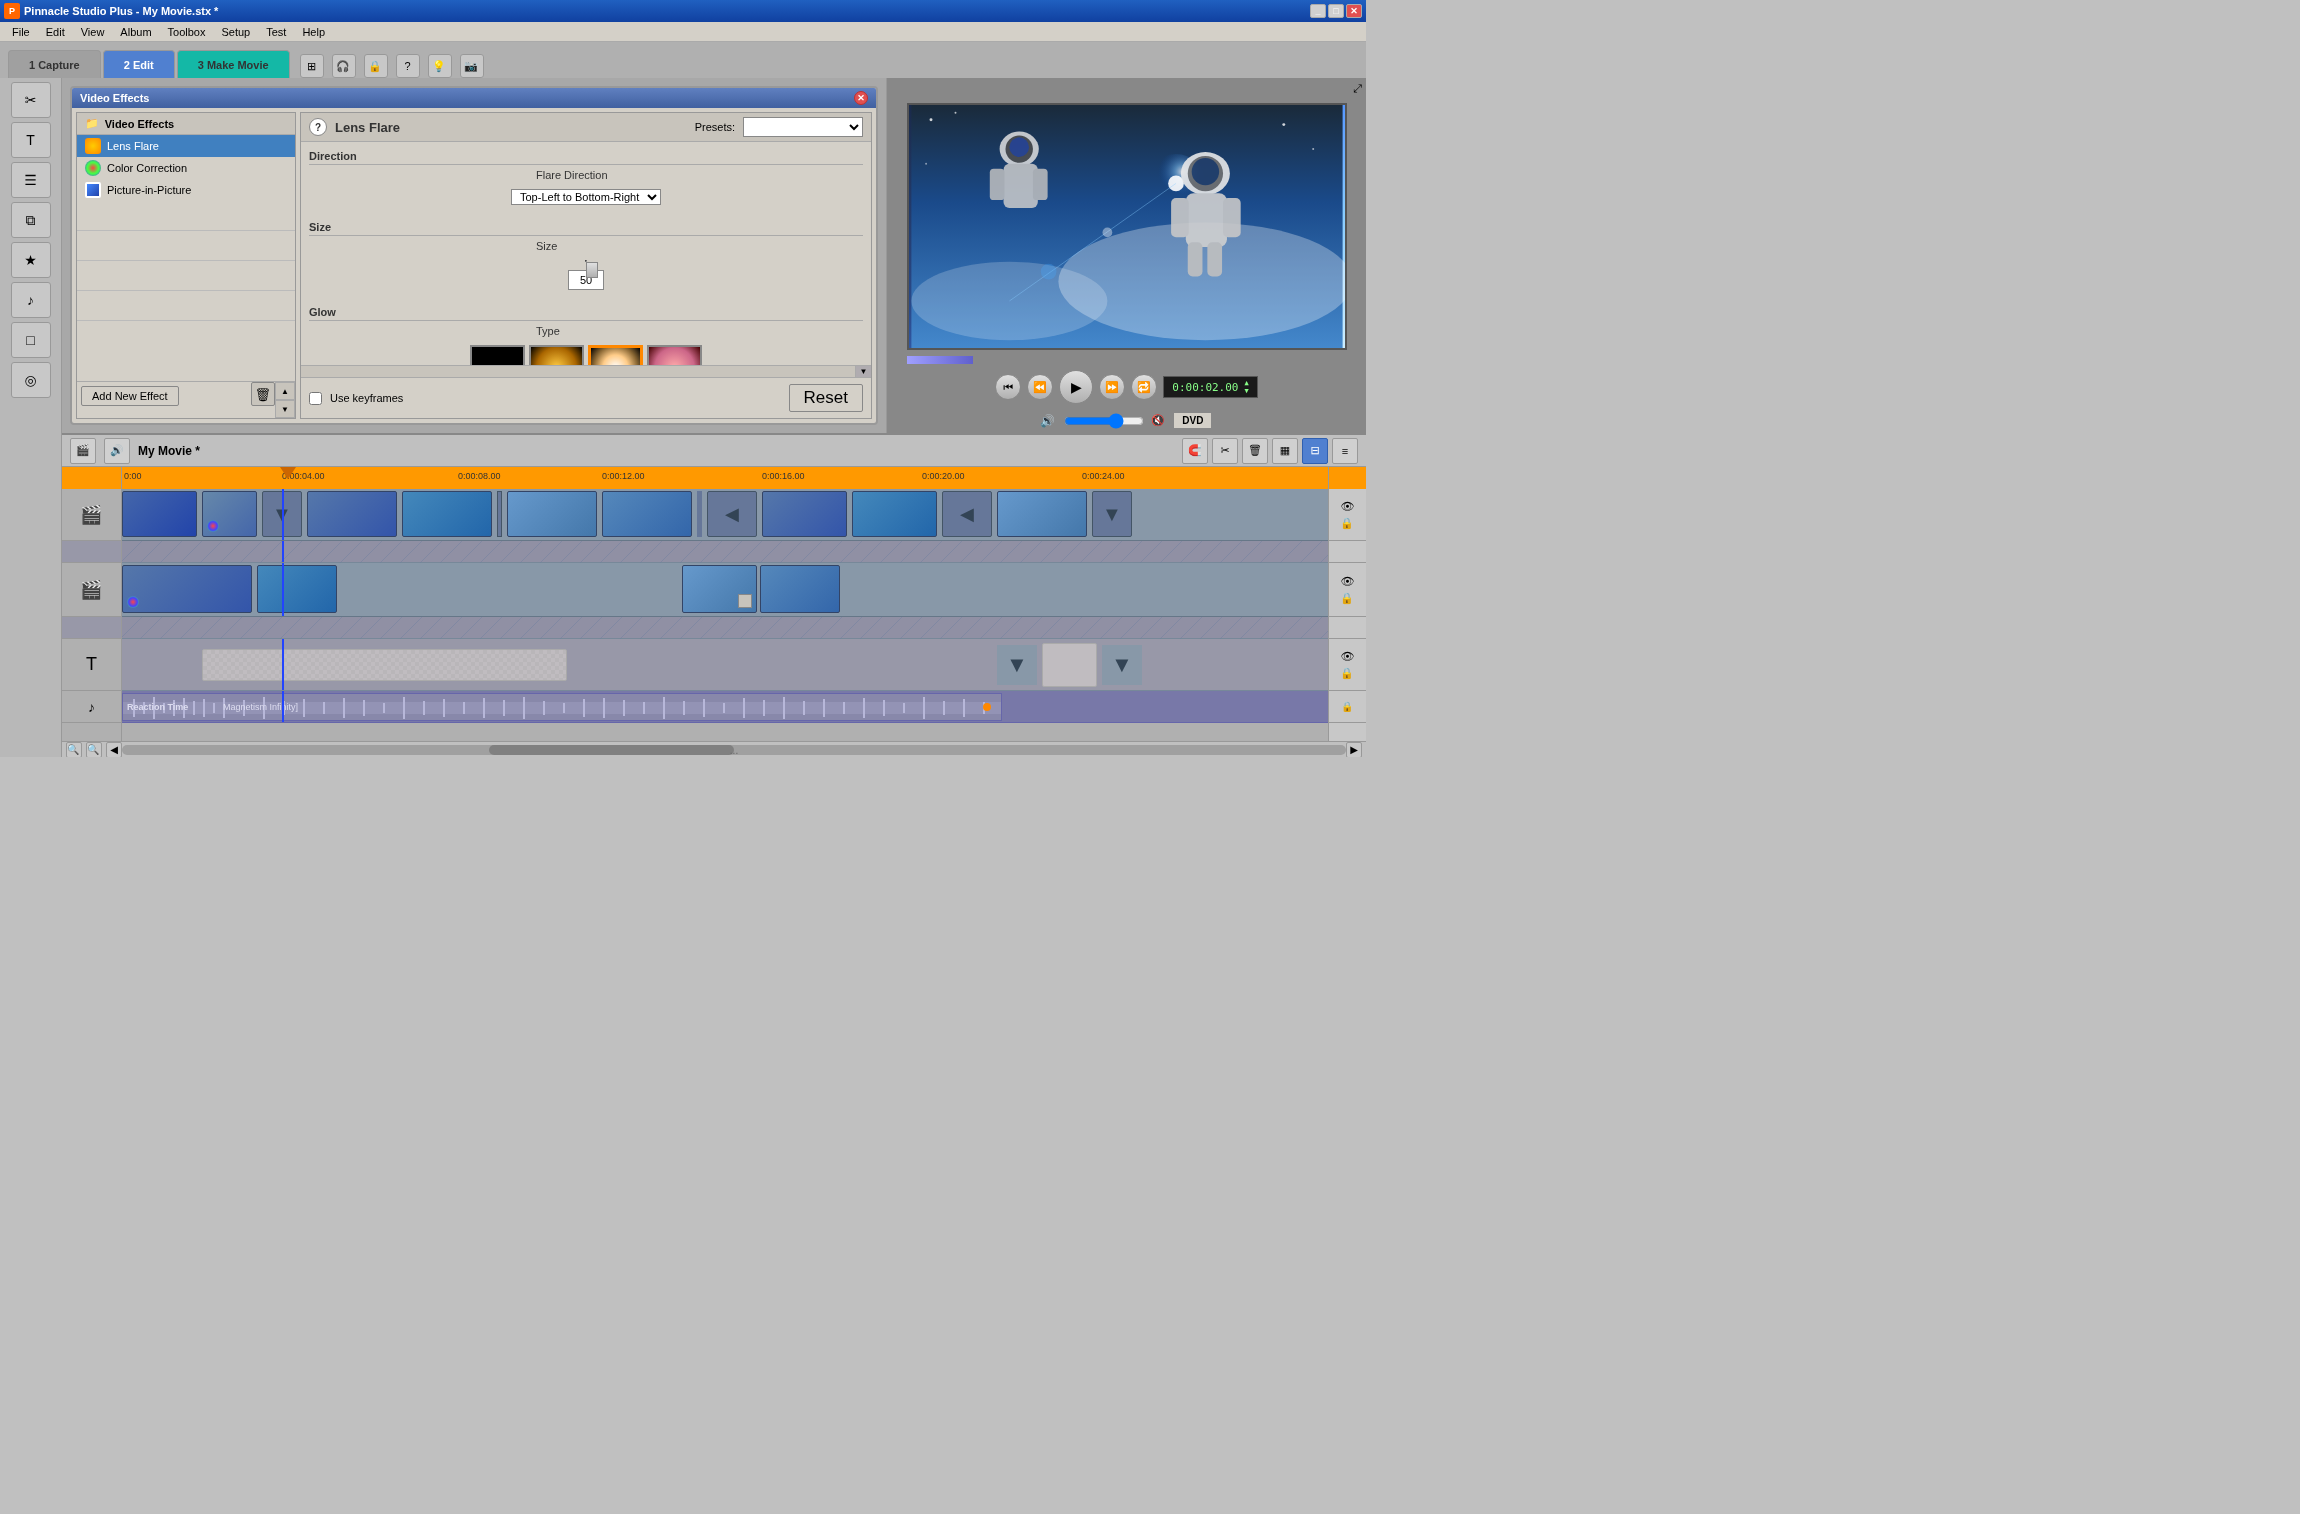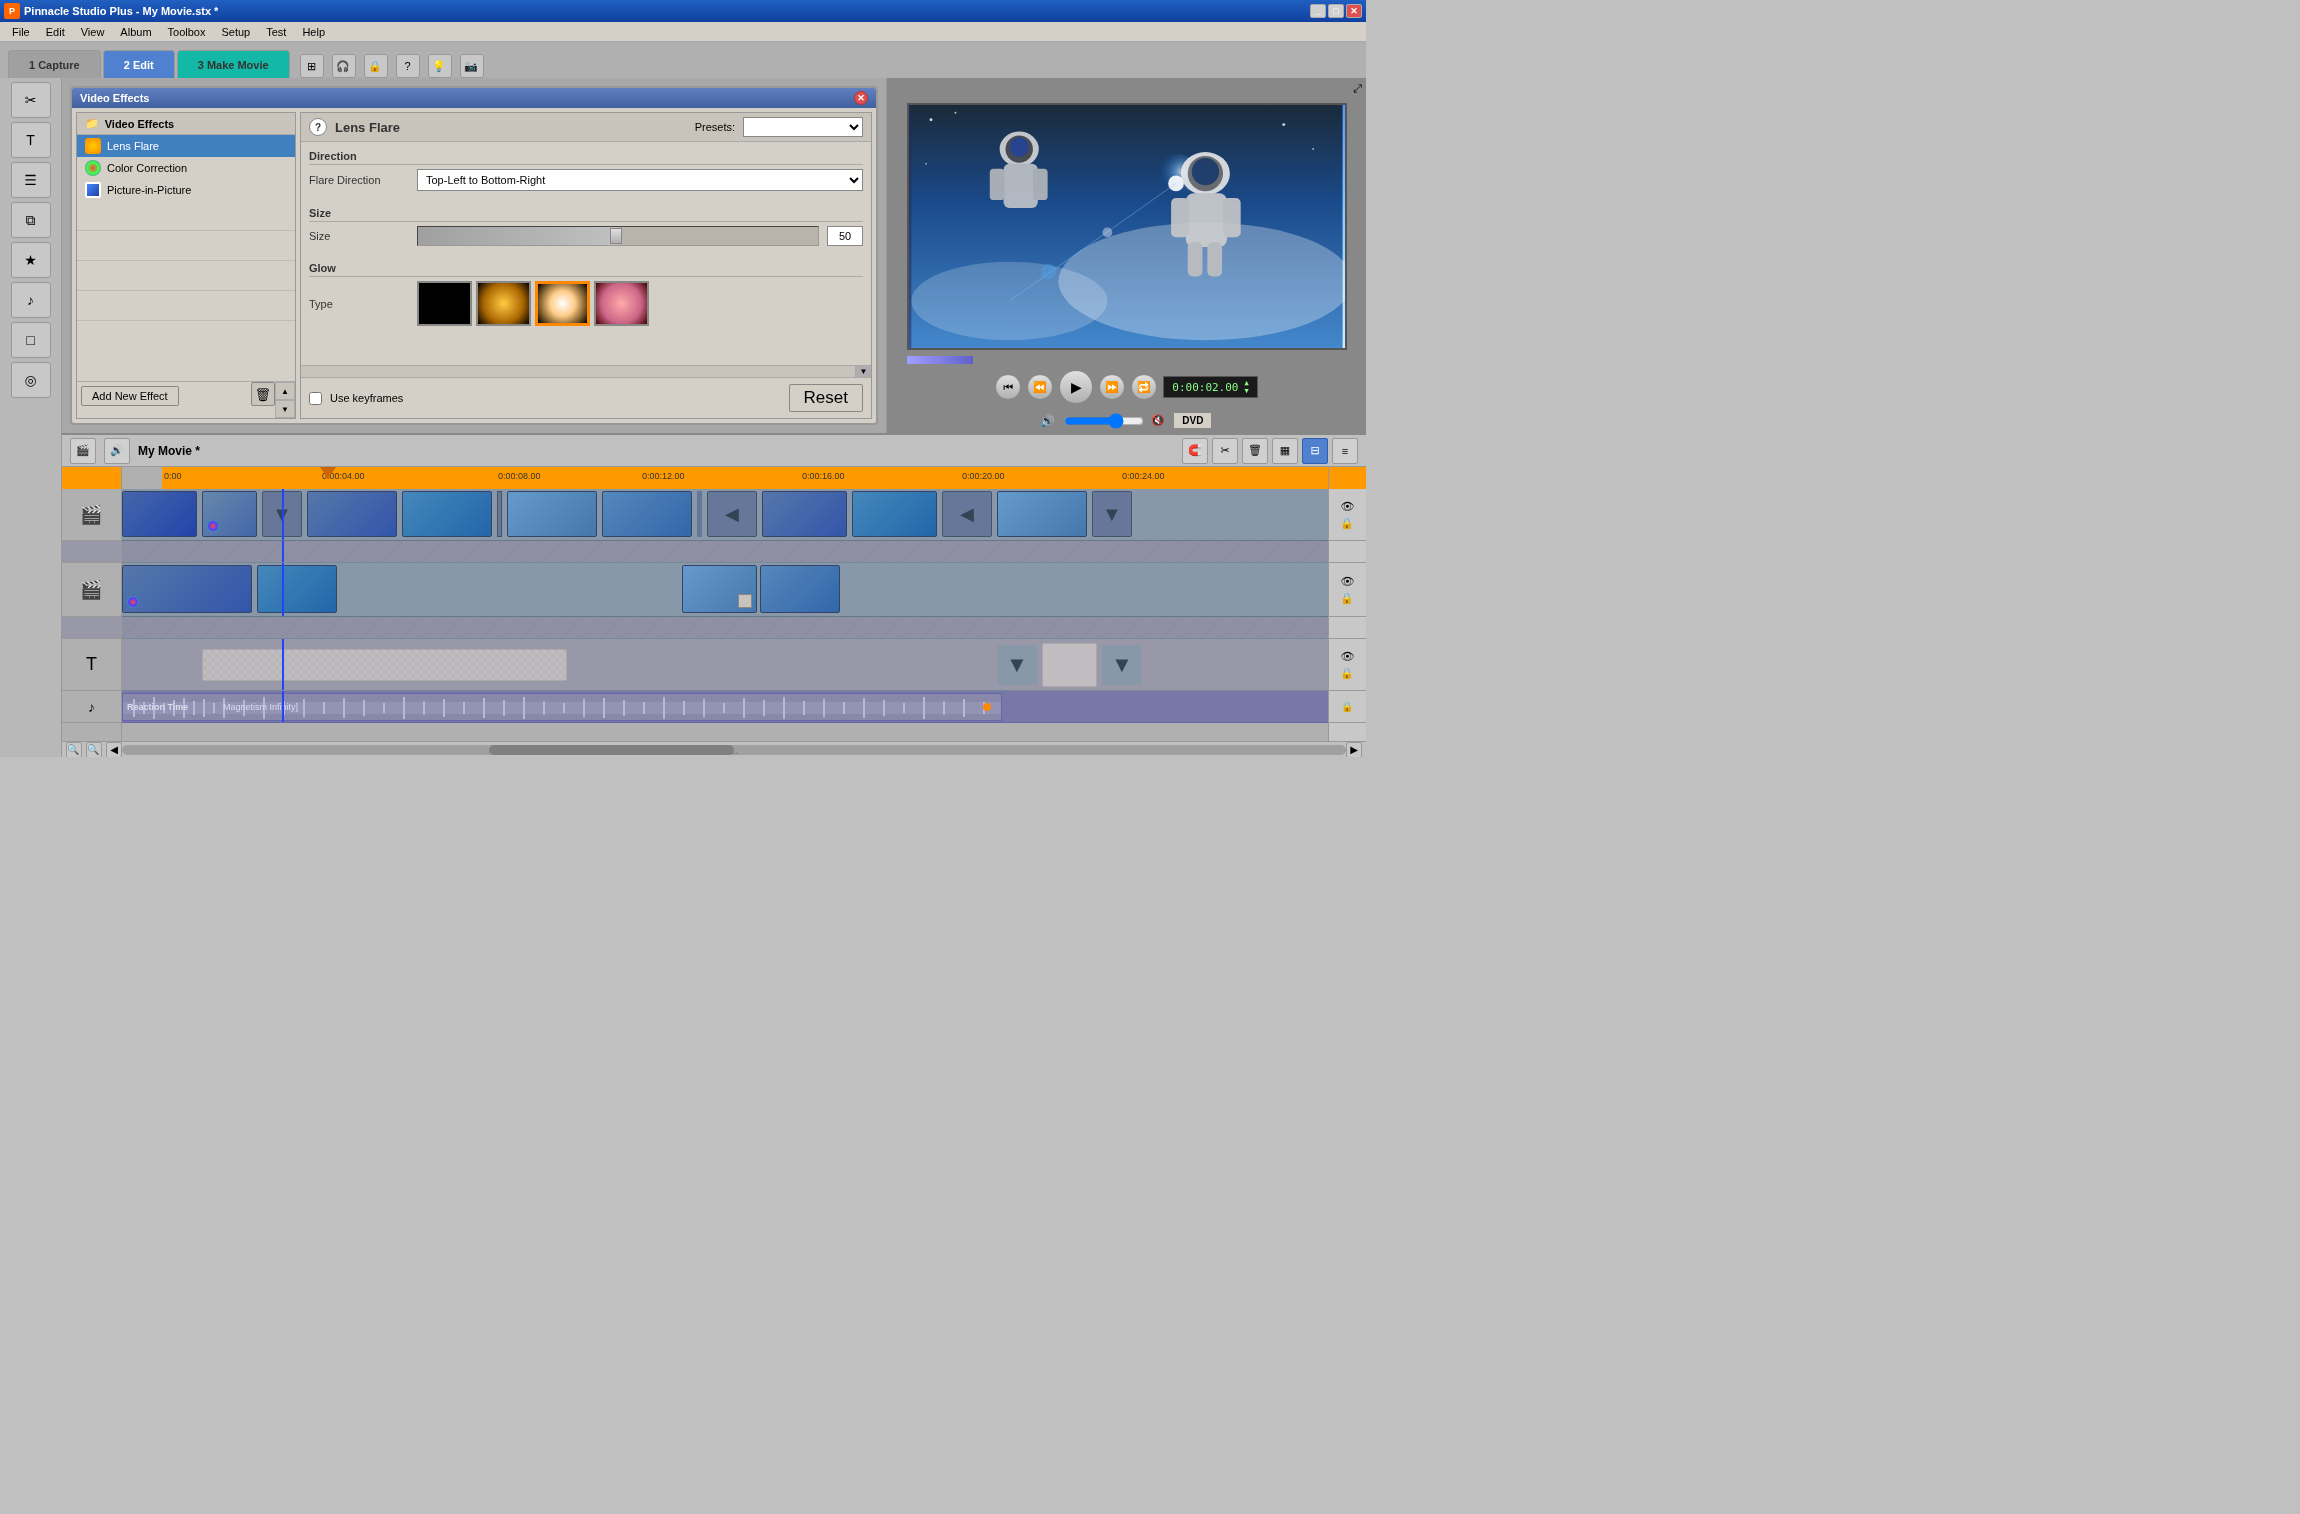--- a/index.html
+++ b/index.html
@@ -62,21 +62,21 @@
     
     .effect-settings { flex: 1; background: #d4d0c8; border: 1px solid #999; display: flex; flex-direction: column; }
     .settings-header { padding: 4px 8px; display: flex; align-items: center; gap: 8px; border-bottom: 1px solid #aaa; background: #c8c4bc; }
     .help-btn { width: 18px; height: 18px; background: #fff; border: 1px solid #888; border-radius: 50%; display: flex; align-items: center; justify-content: center; font-size: 10px; font-weight: bold; cursor: pointer; color: #333; }
     .settings-title { font-size: 13px; font-weight: bold; color: #333; flex: 1; }
     .presets-label { font-size: 11px; }
     .presets-select { width: 120px; height: 20px; background: white; border: 1px solid #888; font-size: 11px; }
     .settings-scrollable { flex: 1; overflow-y: auto; padding: 8px; }
     .settings-section { margin-bottom: 10px; }
     .settings-section-title { font-size: 11px; font-weight: bold; color: #333; margin-bottom: 4px; border-bottom: 1px solid #aaa; padding-bottom: 2px; }
-    .settings-row { display: flex; align-items: center; gap: 8px; margin-bottom: 16px; }
+    .settings-row { display: flex; align-items: center; gap: 8px; margin-bottom: 16px; flex-direction: column; }
     .settings-label { width: 100px; font-size: 11px; color: #333; }
     .settings-select { flex: 1; height: 22px; background: white; border: 1px solid #888; font-size: 11px; padding: 0 4px; }
     .slider-container { flex: 1; height: 20px; background: #b8b4ac; border: 1px inset #999; position: relative; }
     .slider-fill { height: 100%; background: linear-gradient(to right, #a0a0a0, #c0c0c0); width: 50%; }
     .slider-thumb { position: absolute; top: 1px; left: 48%; width: 12px; height: 16px; background: linear-gradient(to bottom, #e0e0e0, #b0b0b0); border: 1px solid #888; cursor: pointer; }
     .size-value { width: 36px; height: 20px; background: white; border: 1px solid #888; text-align: center; display: flex; align-items: center; justify-content: center; font-size: 11px; }
     .glow-types { display: flex; gap: 4px; }
     .glow-swatch { width: 55px; height: 45px; border: 2px solid #888; cursor: pointer; }
     .glow-swatch.selected { border-color: #ff8800; border-width: 3px; }
     .glow-black { background: #000; }
@@ -101,21 +101,21 @@
     .volume-icon { font-size: 12px; }
     .dvd-btn { background: #d4d0c8; border: 1px solid #888; padding: 2px 8px; font-size: 10px; font-weight: bold; cursor: pointer; }
 
     
     #timeline { height: calc(757px - 78px - 355px); background: #b0b0b0; border-top: 2px solid #888; min-height: 270px; display: flex; flex-direction: column; }
     .timeline-header { background: #c0c0c0; border-bottom: 1px solid #999; height: 32px; display: flex; align-items: center; padding: 0 8px; gap: 8px; }
     .timeline-tools { display: flex; gap: 4px; margin-left: auto; }
     .tl-tool { width: 26px; height: 26px; background: #d0d0d0; border: 1px solid #999; border-radius: 2px; display: flex; align-items: center; justify-content: center; cursor: pointer; font-size: 11px; }
     .tl-tool.active { background: #5080d0; color: white; border-color: #3060b0; }
     .timeline-content { flex: 1; overflow: hidden; display: flex; }
-    .timeline-ruler { height: 22px; background: #ff9900; display: flex; align-items: center; position: relative; overflow: hidden; margin-left: 40px; }
+    .timeline-ruler { height: 22px; background: #ff9900; display: flex; align-items: center; position: relative; overflow: hidden; }
     .ruler-mark { position: absolute; font-size: 9px; color: #333; top: 4px; }
     
     
     .tl-scrollbar { height: 16px; background: #c0c0c0; border-top: 1px solid #999; display: flex; align-items: center; padding: 2px 4px; }
     .tl-scroll-track { flex: 1; background: #a0a0a0; height: 10px; border-radius: 5px; position: relative; }
     .tl-scroll-thumb { position: absolute; left: 30%; width: 20%; height: 100%; background: #808080; border-radius: 5px; }
     .zoom-controls { display: flex; gap: 4px; align-items: center; }
     .zoom-btn { width: 16px; height: 16px; background: #c8c8c8; border: 1px solid #999; display: flex; align-items: center; justify-content: center; cursor: pointer; font-size: 10px; border-radius: 2px; }
 
     

